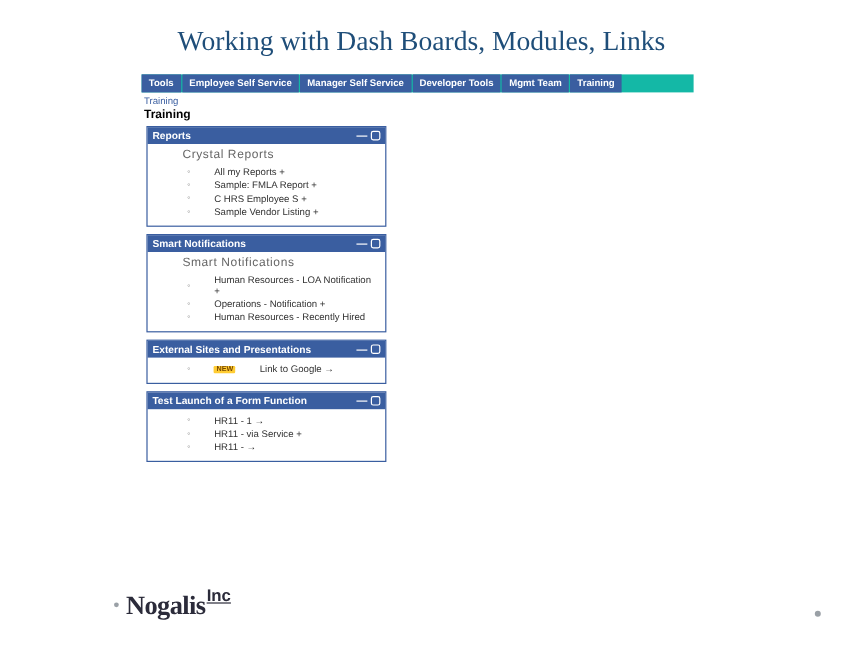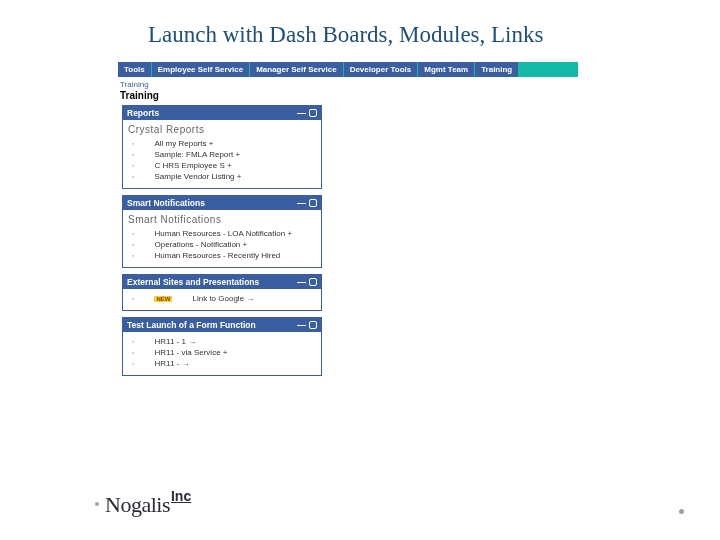--- a/index.html
+++ b/index.html
@@ -71,20 +71,21 @@
   }
   .mod-ctrl {
     display: flex;
     gap: 3px;
     align-items: center;
     font-size: 9px;
   }
   .mod-ctrl span { color: #fff; }
   .mod-body {
     padding: 4px 5px 6px 5px;
+    margin-left: 24px;
   }
   .mod-subhead {
     font-size: 10px;
     color: #666;
     letter-spacing: 0.5px;
     padding-bottom: 3px;
   }
   .item {
     font-size: 8px;
     color: #333;
@@ -125,21 +126,21 @@
     background: #9aa0a6;
     display: inline-block;
     margin-right: 6px;
     position: relative;
     top: -6px;
   }
   .logo-text {
     font-family: Georgia, 'Times New Roman', serif;
     font-size: 22px;
     color: #2b2b3a;
-    font-weight: normal;
+    font-weight: bold;
     letter-spacing: -0.5px;
   }
   .logo-inc {
     font-size: 14px;
     color: #2b2b3a;
     position: relative;
     top: -11px;
     text-decoration: underline;
     margin-left: 1px;
     font-weight: bold;
@@ -149,21 +150,21 @@
     right: 36px;
     bottom: 26px;
     width: 5px; height: 5px;
     background: #9aa0a6;
     border-radius: 50%;
   }
 </style>
 </head>
 <body>
 
-<h1 class="slide-title">Launch with Dash Boards, Modules, Links</h1>
+<h1 class="slide-title">Working with Dash Boards, Modules, Links</h1>
 
 <div class="app-area">
 
   <div class="topnav">
     <div class="tab">Tools</div>
     <div class="tab">Employee Self Service</div>
     <div class="tab">Manager Self Service</div>
     <div class="tab">Developer Tools</div>
     <div class="tab">Mgmt Team</div>
     <div class="tab">Training</div>

